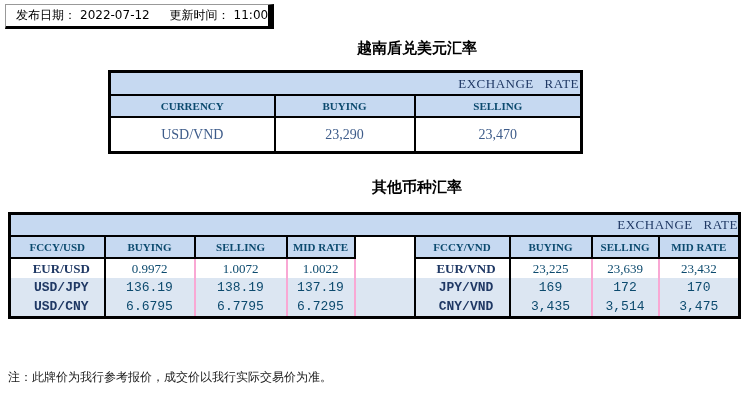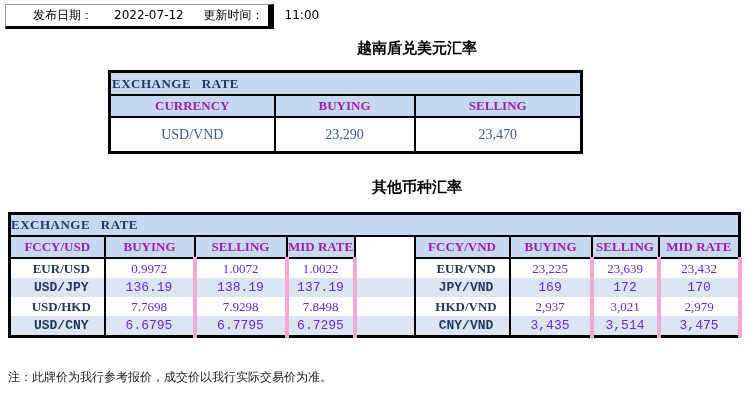--- a/index.html
+++ b/index.html
@@ -8,58 +8,58 @@
     font-family:"Liberation Serif","DejaVu Serif",serif; overflow:hidden;
   }
   .date-box {
     position:absolute; left:5px; top:4px; width:252px; height:21px;
     line-height:21px; padding-left:10px; font-size:12px; color:#000;
     font-family:"DejaVu Sans","Liberation Sans",sans-serif;
     border-top:1px solid #999; border-left:1px solid #999;
     border-bottom:3px solid #000; border-right:6px solid #000;
     white-space:nowrap;
   }
-  .date-box span { margin-right:4px;margin-left:17px; }
+  .date-box span { margin-right:4px; }
   .section-title {
     position:absolute; left:0; width:746px; text-align:center;
     font-size:15px; font-weight:bold; color:#000;
     font-family:"DejaVu Sans","Liberation Sans",sans-serif;
     margin-left:44px;
   }
   #title1 { top:39px; }
   #title2 { top:178px; }
   table { border-collapse:collapse; table-layout:fixed; position:absolute; }
   .banner-cell {
-    background:#C6D9F1; color:#1F3864; font-weight:bold; font-size:13px;
-    text-align:left; word-spacing:7px; letter-spacing:0.5px;
+    background:#C6D9F1; color:#1F3864; font-weight:normal; font-size:13px;
+    text-align:right; word-spacing:7px; letter-spacing:0.5px;
   }
   th.col-h {
-    background:#C6D9F1; color:#a21caf; font-size:13px; text-align:center;
+    background:#C6D9F1; color:#0c4a6e; font-size:11px; text-align:center;
     padding:0;
   }
   
   #table1 { left:108px; top:70px; width:472px; border:3px solid #000; }
   #table1 th, #table1 td { border:2px solid #000; }
   #table1 .banner-cell { height:19px; }
   #table1 th.col-h { height:20px; }
   #table1 td.val {
     height:31px; font-size:14px; color:#3E5C8A; text-align:center;
   }
   
   #table2 { left:8px; top:212px; width:730px; border:3px solid #000; }
   #table2 .banner-cell { height:20px; border:2px solid #000; }
   #table2 th.col-h { height:20px; border:2px solid #000; }
   #table2 td { font-size:13px; height:19px; padding:0; }
   #table2 td.pair {
     font-weight:bold; color:#1F3864; text-align:center; padding-left:8px;
     border-left:2px solid #000; border-right:2px solid #000;
   }
   #table2 td.num {
-    color:#6d28d9; text-align:center;
-    border-left:2px solid #000; border-right:4px solid #f9a8d4;
+    color:#0c4a6e; text-align:center;
+    border-left:2px solid #000; border-right:2px solid #f9a8d4;
   }
   #table2 td.gap, #table2 td.gap-h {
     border-left:2px solid #000; border-right:2px solid #000; background:#fff;
   }
   #table2 tr.stripe td { background:#DCE6F2;font-family:Liberation Mono, monospace; }
   #table2 tr.stripe td.gap { background:#DCE6F2; }
   .footer-note {
     position:absolute; left:8px; top:369px; font-size:12px; color:#1a1a1a;
     font-family:"DejaVu Sans","Liberation Sans",sans-serif;
   }
@@ -141,31 +141,20 @@
     <td class="pair">USD/JPY</td>
     <td class="num">136.19</td>
     <td class="num">138.19</td>
     <td class="num">137.19</td>
     <td class="gap"></td>
     <td class="pair">JPY/VND</td>
     <td class="num">169</td>
     <td class="num">172</td>
     <td class="num">170</td>
   </tr>
-  <tr>
-    <td class="pair">USD/HKD</td>
-    <td class="num">7.7698</td>
-    <td class="num">7.9298</td>
-    <td class="num">7.8498</td>
-    <td class="gap"></td>
-    <td class="pair">HKD/VND</td>
-    <td class="num">2,937</td>
-    <td class="num">3,021</td>
-    <td class="num">2,979</td>
-  </tr>
   <tr class="stripe">
     <td class="pair">USD/CNY</td>
     <td class="num">6.6795</td>
     <td class="num">6.7795</td>
     <td class="num">6.7295</td>
     <td class="gap"></td>
     <td class="pair">CNY/VND</td>
     <td class="num">3,435</td>
     <td class="num">3,514</td>
     <td class="num">3,475</td>

